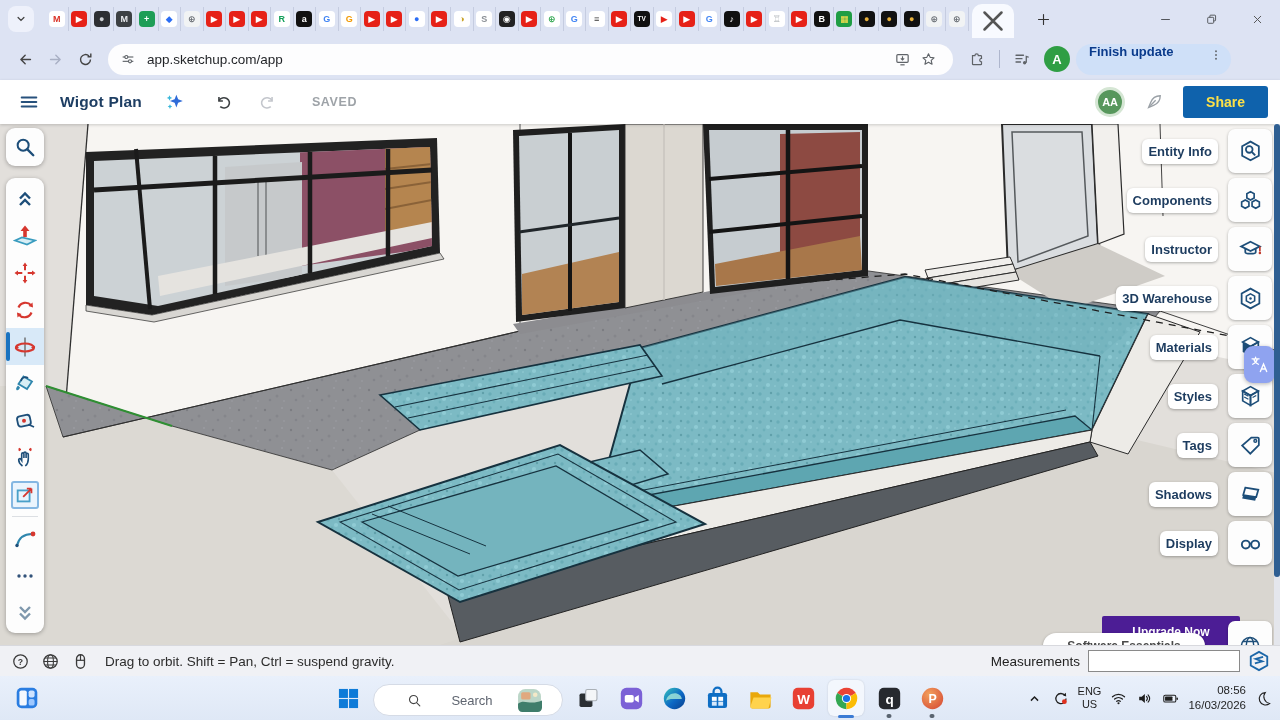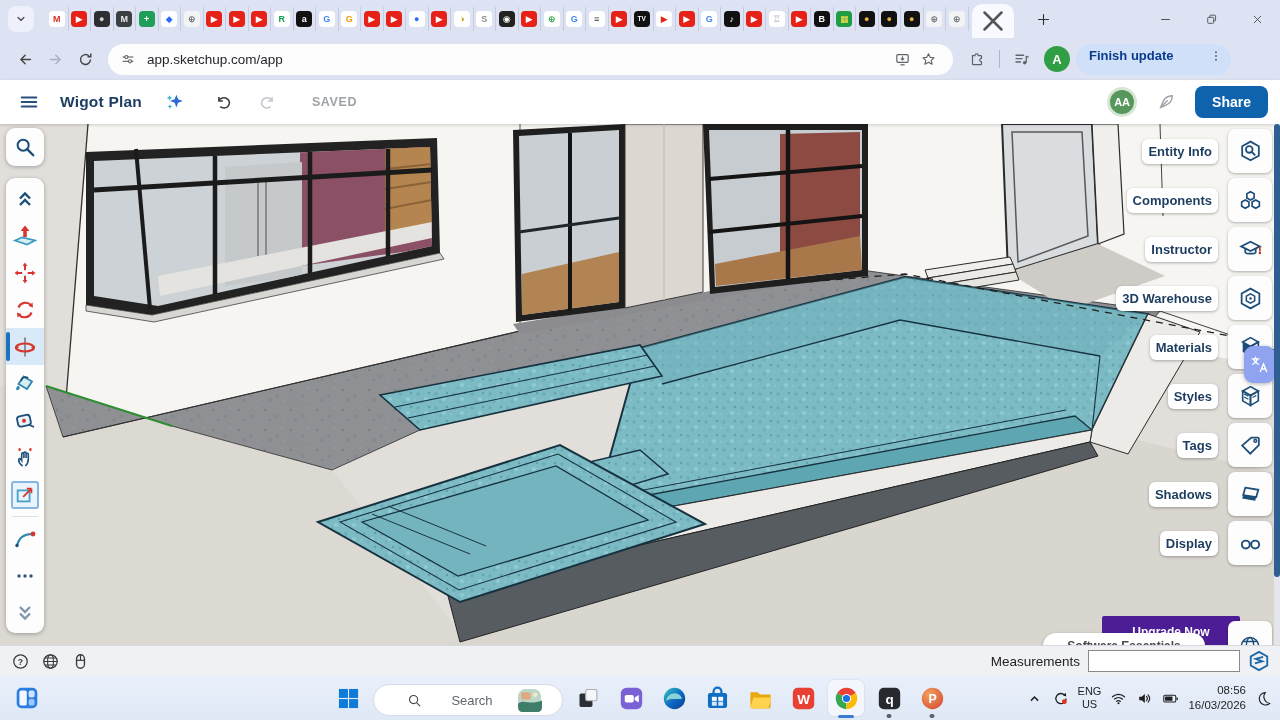--- a/index.html
+++ b/index.html
@@ -36,42 +36,42 @@
   .omnibox .site-icon svg { width:16px; height:16px; }
   .url-text { font-size:13.5px; color:#1f2125; margin-left:11px; }
   .omni-spacer { flex:1; }
   .omni-ic { width:26px; height:26px; display:flex; align-items:center; justify-content:center; }
   .omni-ic svg { width:17px; height:17px; }
   .bar-ic { width:28px; height:28px; display:flex; align-items:center; justify-content:center; margin:0 2px; }
   .bar-ic svg { width:18px; height:18px; }
   .bar-divider { width:1px; height:18px; background:#aeb6cd; margin:0 6px; }
   .profile-avatar { width:26px; height:26px; border-radius:50%; background:#2f9e44; color:#fff; font-size:13px;
     font-weight:bold; display:flex; align-items:center; justify-content:center; margin:0 6px; }
-  .update-chip { height:31px; background:#cfe0f8; border-radius:16px; display:flex; align-items:center;
+  .update-chip { height:31px; background:#cfe0f8; border-radius:16px; display:flex; align-items:flex-start;
     padding:0 4px 7px 13px; cursor:pointer;gap:31px; }
   .update-chip .label { font-size:13px; color:#0b3b8c; font-weight:bold; white-space:nowrap; }
   .update-chip .kebab { width:22px; height:22px; display:flex; align-items:center; justify-content:center; }
   .update-chip .kebab svg { width:14px; height:14px; }
 
   
   .appbar { height:44px; background:#fff; display:flex; align-items:center; padding:0 12px;
     box-shadow:0 1px 3px rgba(0,0,0,.18); position:relative; z-index:5; }
   .hamburger svg { width:22px; height:22px; }
   .appbar .ic-btn { width:34px; height:34px; display:flex; align-items:center; justify-content:center; cursor:pointer; }
   .app-title { font-size:15.5px; font-weight:bold; color:#1e3e63; margin:0 16px 0 14px; letter-spacing:.2px; }
   .sparkle svg { width:22px; height:22px; }
   .undo { margin-left:14px; } .redo { margin-left:12px; }
   .undo svg,.redo svg { width:19px; height:19px; }
   .saved-label { font-size:12.5px; font-weight:bold; color:#9ea3a8; letter-spacing:.6px; margin-left:26px; }
   .appbar-right { margin-left:auto; display:flex; align-items:center; gap:12px; }
   .app-avatar { width:30px; height:30px; border-radius:50%; background:#57975c; border:3px solid #d5e6d4;
     color:#fff; font-size:11px; font-weight:bold; display:flex; align-items:center; justify-content:center; }
   .pen-btn svg { width:20px; height:20px; }
-  .share-btn { background:#0f62ac; color:#ffffff; font-size:14px; font-weight:bold; border:none; border-radius:8px;
-    padding:8px 17px; cursor:pointer; font-family:inherit; }
+  .share-btn { background:#0f62ac; color:#fde047; font-size:14px; font-weight:bold; border:none; border-radius:3px;
+    padding:8px 23px; cursor:pointer; font-family:inherit; }
 
   
   .canvas { position:relative; height:521px; background:#eceae7; overflow:hidden; }
   .model-svg { position:absolute; left:0; top:0; }
 
   .watermark { position:absolute; left:566px; top:476px; display:flex; align-items:center; gap:7px; opacity:.92; }
   .watermark .su-logo svg { width:33px; height:33px; }
   .watermark .wm-text { font-size:27px; font-weight:bold; color:#6e7176; letter-spacing:.3px; }
 
   
@@ -864,20 +864,21 @@
       </span>
     <span class="status-ic">
         <span style="display: flex; width: 100%; height: 100%; align-items: center; justify-content: center;">
           <svg viewBox="0 0 24 24" width="100%" height="100%">
             <rect x="7" y="3.5" width="10" height="17" rx="5" fill="none" stroke="#3a3a3a" stroke-width="1.7"></rect>
             <line x1="12" y1="3.5" x2="12" y2="10.5" stroke="#3a3a3a" stroke-width="1.5"></line>
             <line x1="7" y1="10.5" x2="17" y2="10.5" stroke="#3a3a3a" stroke-width="1.5"></line>
           </svg>
         </span>
       </span>
+    <span class="status-hint">Drag to orbit. Shift = Pan, Ctrl = suspend gravity.</span>
     <div class="status-right">
       <span class="meas-label">Measurements</span>
       <input class="meas-input" value="" style="">
       <span class="status-logo">
           <span style="display: flex; width: 100%; height: 100%; align-items: center; justify-content: center;">
             <svg viewBox="0 0 24 24" width="100%" height="100%">
               <polygon points="12,2 21,7 21,17 12,22 3,17 3,7" fill="none" stroke="#1b66a8" stroke-width="2"></polygon>
               <path d="M16.5 7.5 8.5 9.7l7 2.6-8 2.2" fill="none" stroke="#1b66a8" stroke-width="2"></path>
             </svg>
           </span>

